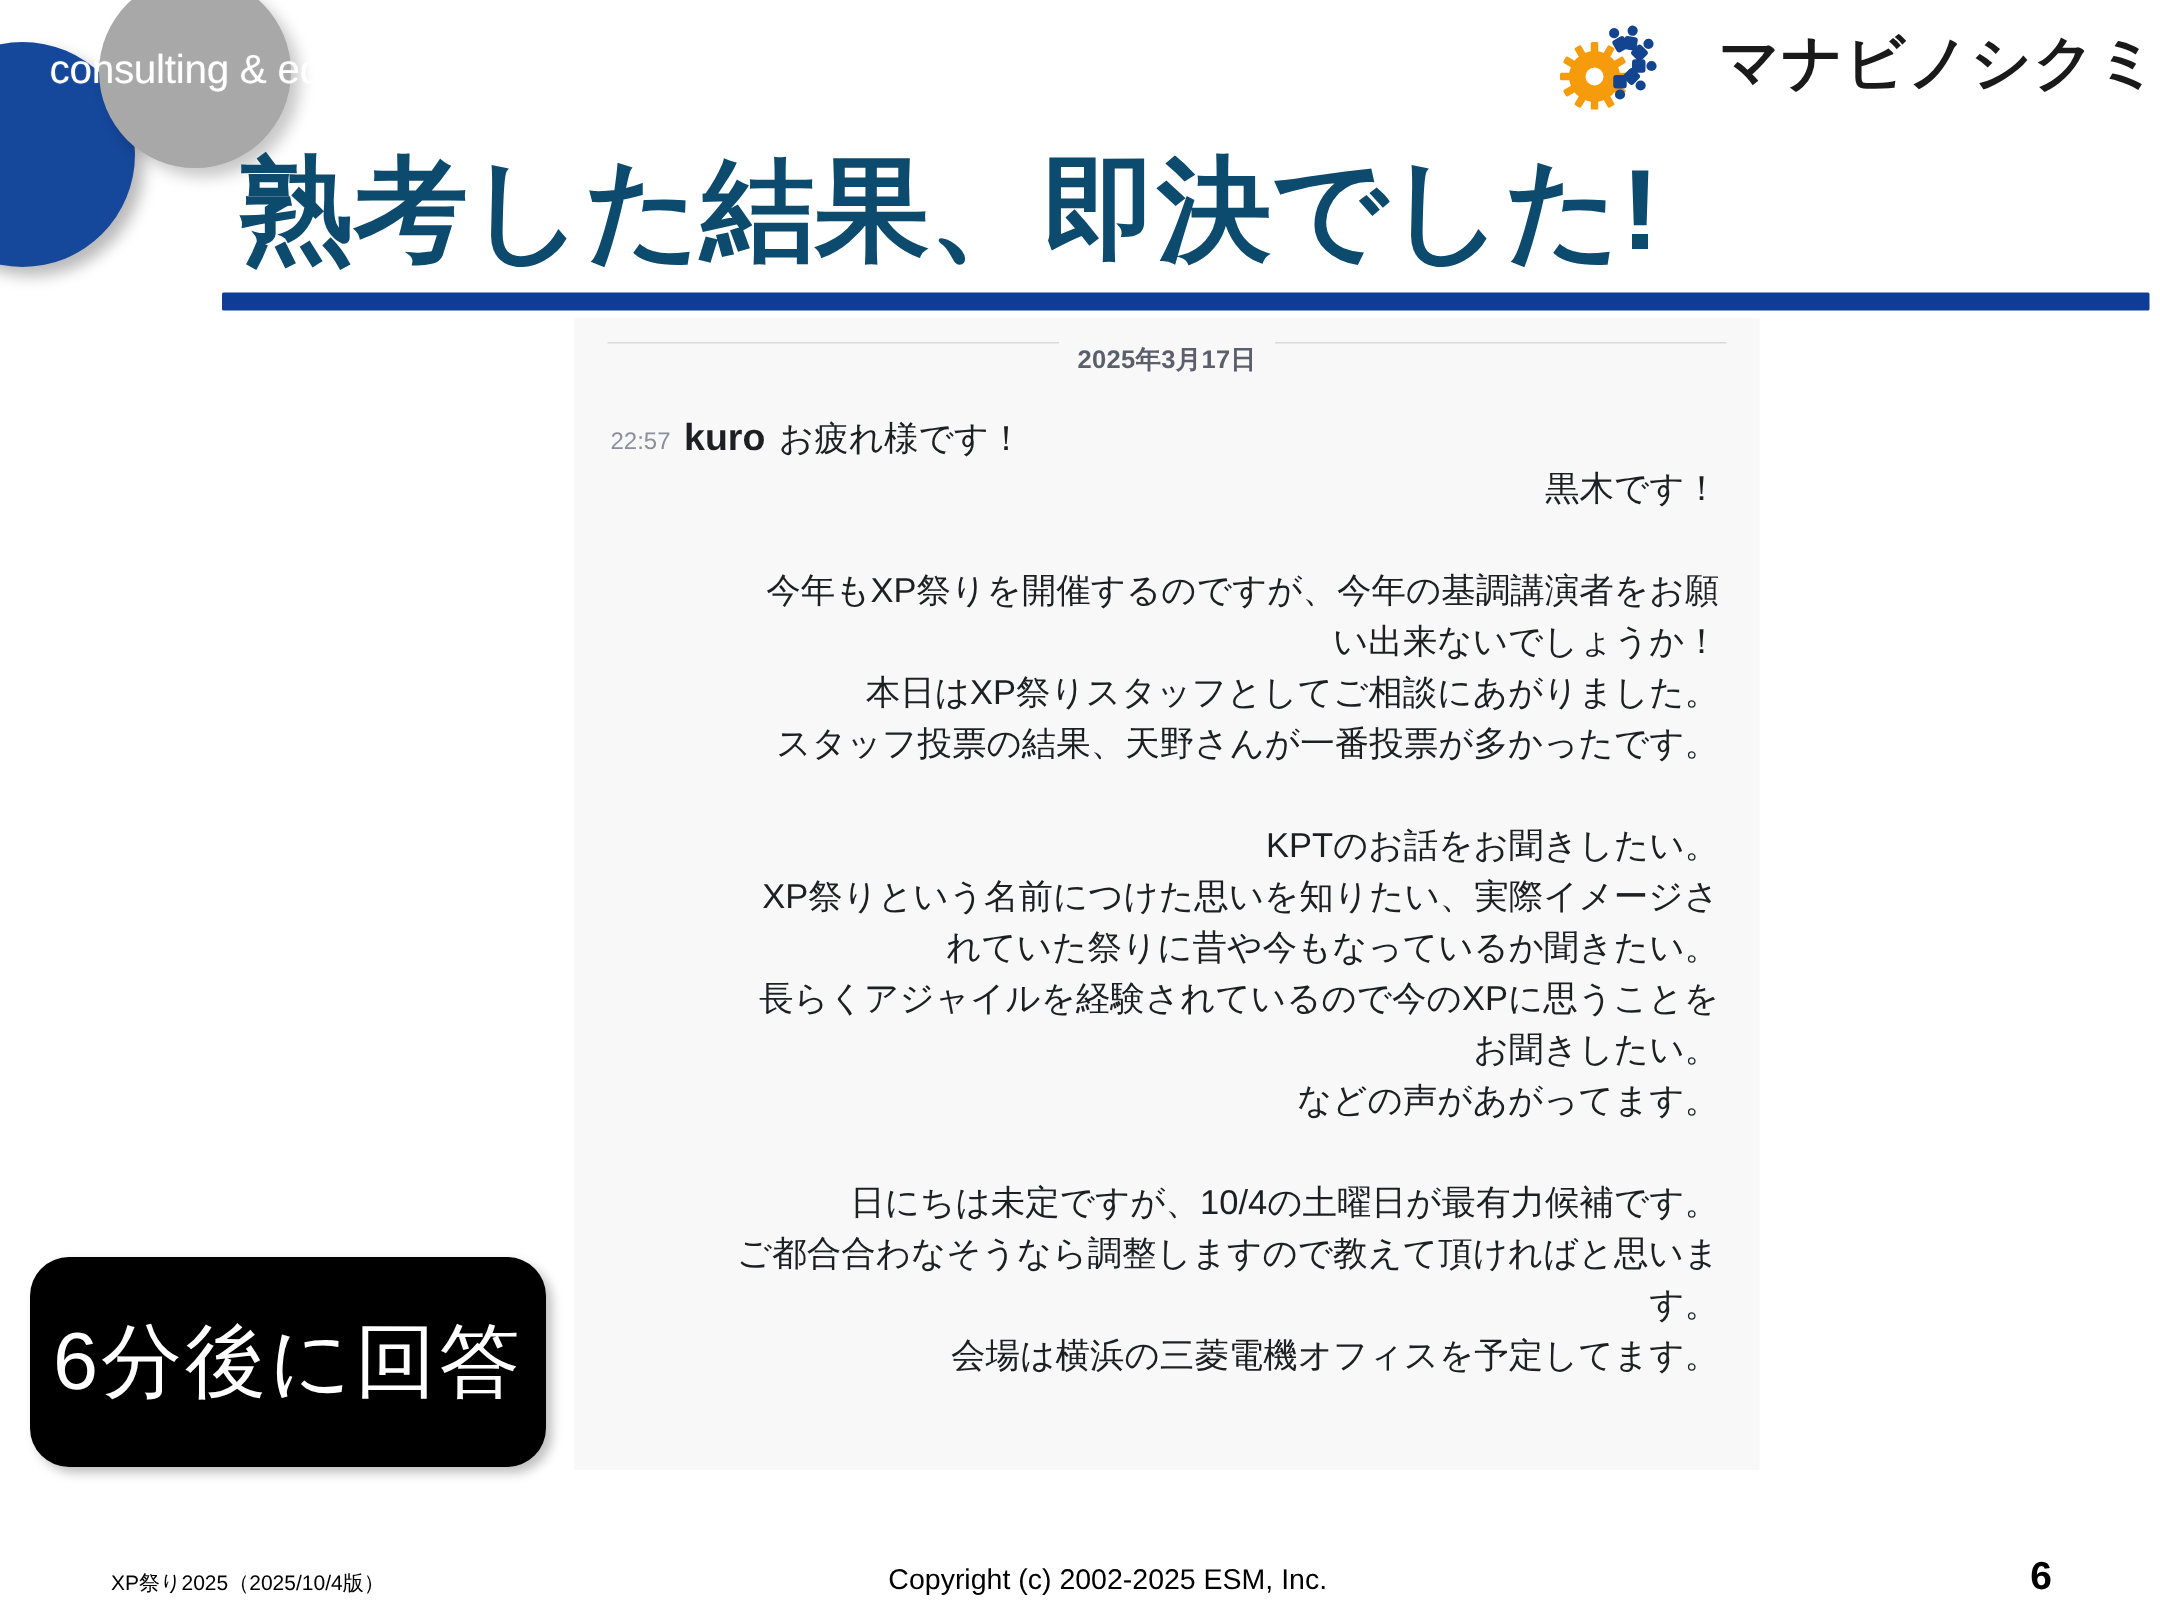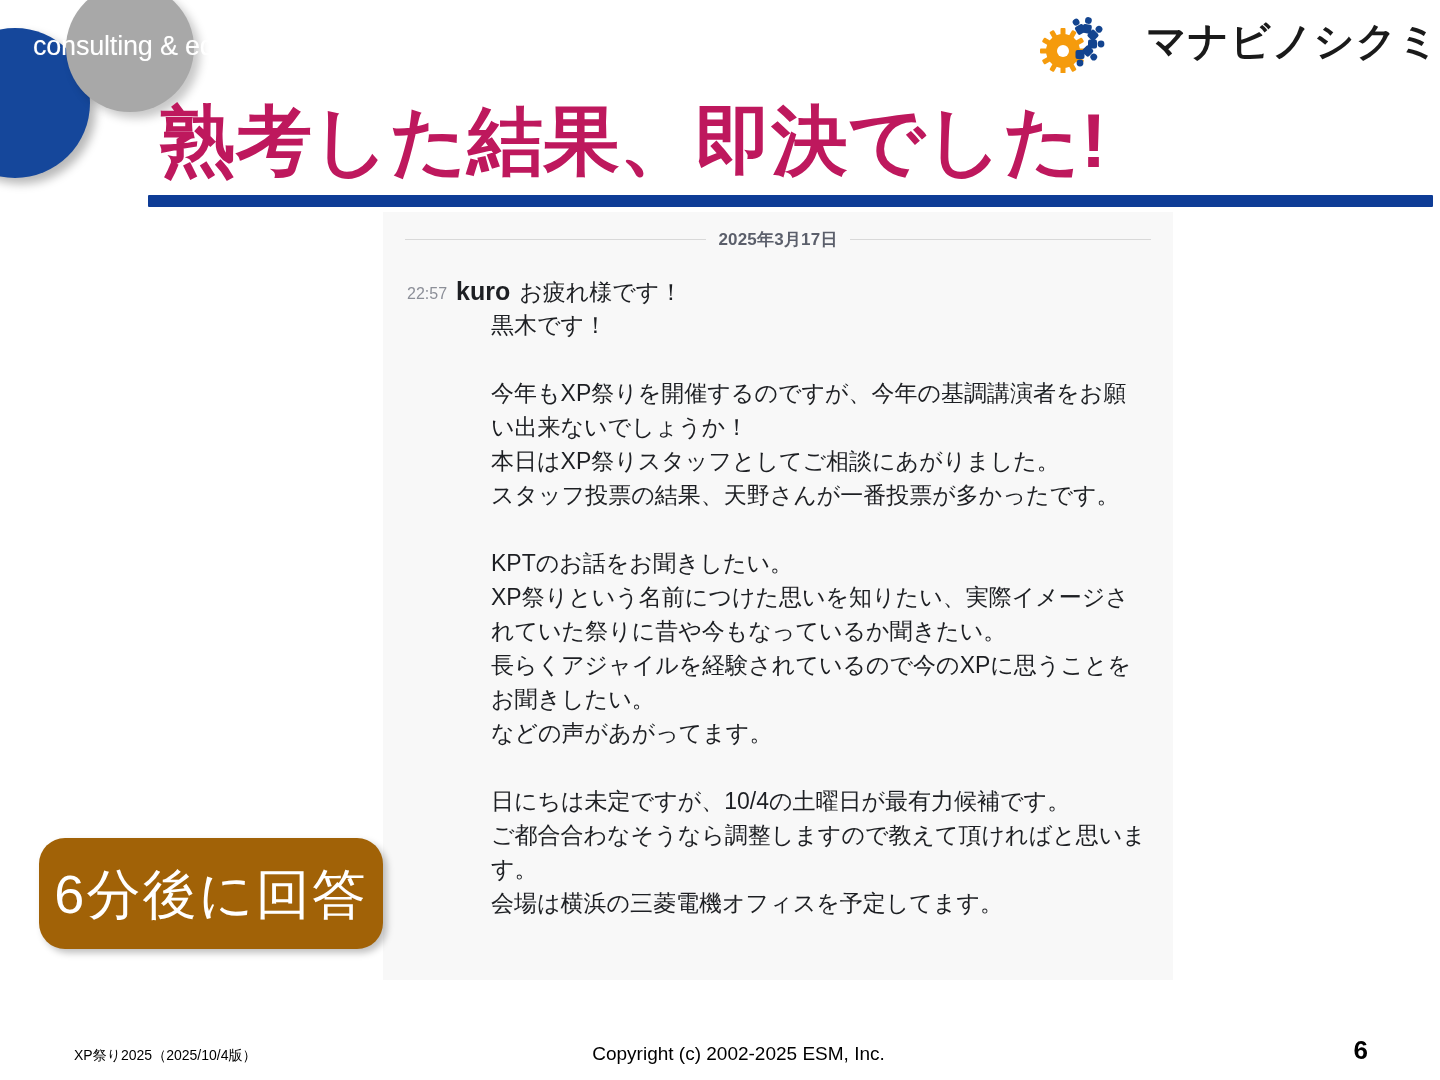--- a/index.html
+++ b/index.html
@@ -67,21 +67,21 @@
 
   
   #slide-title {
     position: absolute;
     left: 160px;
     top: 96px;
     font-size: 76px;
     line-height: 90px;
     font-weight: 700;
     letter-spacing: 0px;
-    color: #be185d;
+    color: #0c4a6e;
     white-space: nowrap;
   }
   #title-rule {
     position: absolute;
     left: 148px;
     top: 195px;
     width: 1285px;
     height: 12px;
     background: #0e3c96;
     border-radius: 1px;
@@ -94,21 +94,21 @@
     top: 212px;
     width: 790px;
     height: 768px;
     background: #f8f8f8;
     overflow: hidden;
     box-sizing: border-box;
     padding: 0;
   }
   #date-divider {
     display: flex;
-    align-items: center;
+    align-items: flex-start;
     gap: 12px;
     margin: 16px 22px 0 22px;
   }
   #date-divider .rule {
     flex: 1 1 auto;
     height: 1px;
     background: #d9d9d9;
   }
   #date-divider .date-label {
     flex: 0 0 auto;
@@ -148,37 +148,36 @@
     color: #1d1f23;
     flex: 0 0 auto;
   }
   .msg-body {
     margin-left: 84px;
     font-size: 23px;
     line-height: 34px;
     color: #1d1f23;
     max-width: 655px;
   }
-  .msg-body p { margin: 0; }
+  .msg-body p { margin: 0; text-align: right; }
   .msg-body p.blank { height: 34px; }
 
   
   #callout-box {
     position: absolute;
     left: 20px;
     top: 838px;
     width: 344px;
-    height: 111px;
-    background: #a16207;
+    height: 140px;
+    background: #000000;
     border-radius: 26px;
     display: flex;
     align-items: center;
     justify-content: center;
     box-shadow: 4px 4px 7px rgba(0,0,0,0.25);
-    margin-left: 19px;
   }
   #callout-text {
     color: #ffffff;
     font-size: 54px;
     line-height: 60px;
     letter-spacing: 2px;
     white-space: nowrap;
   }
 
   

